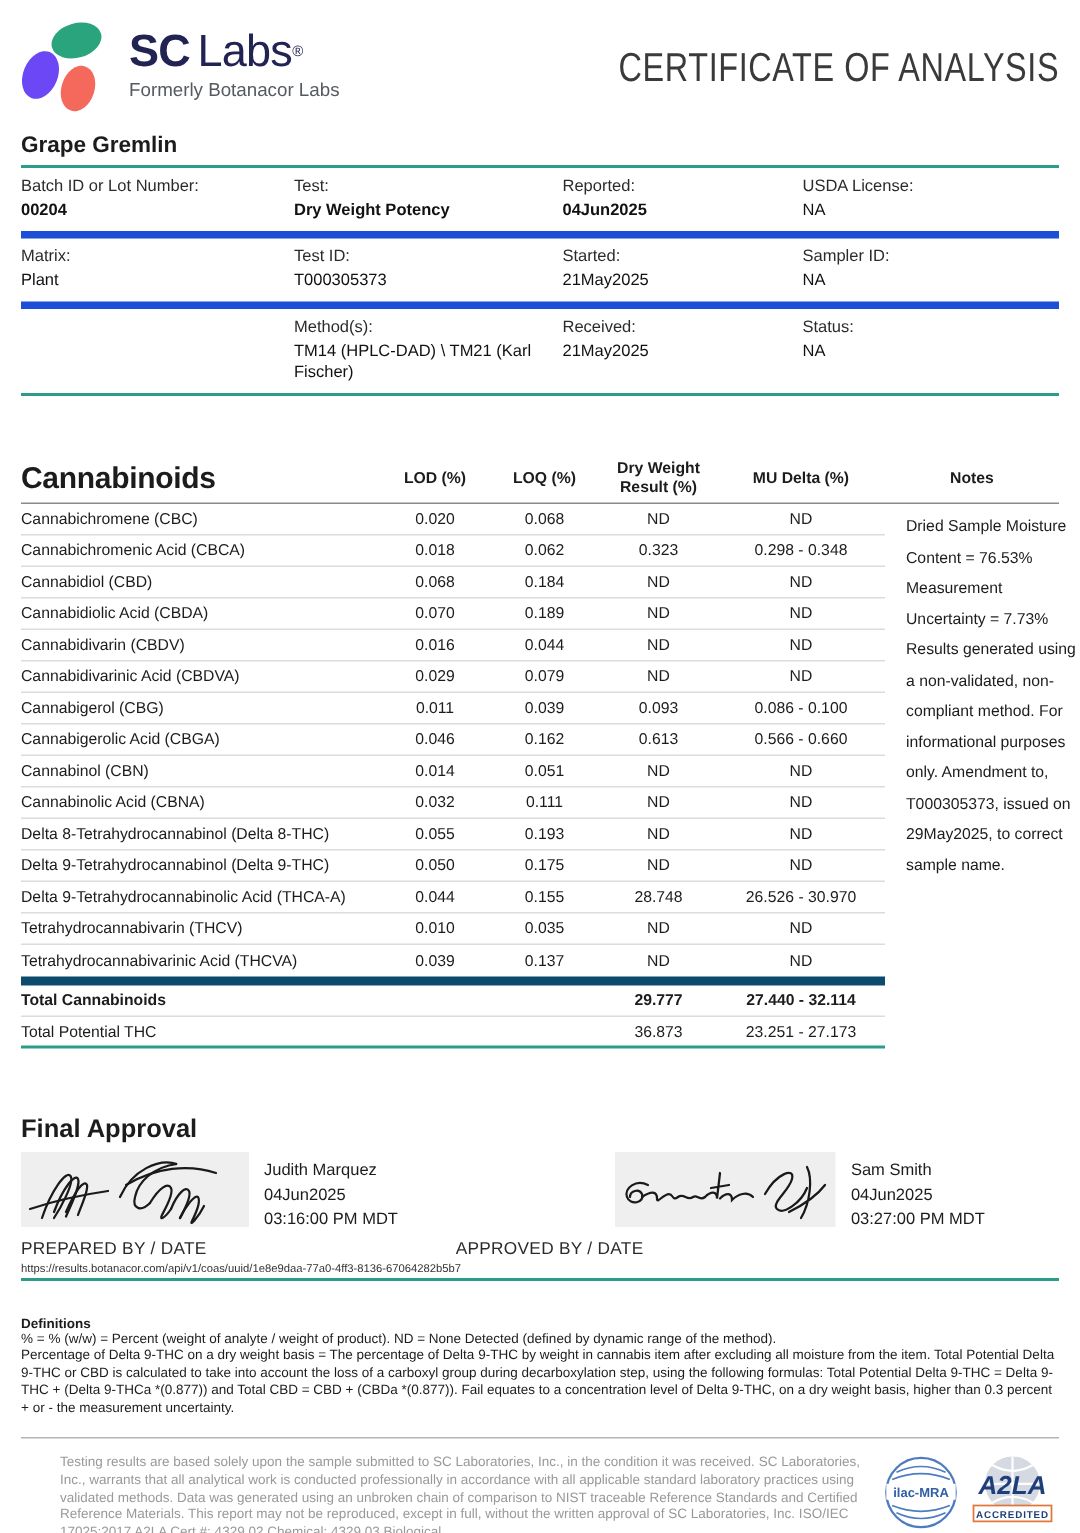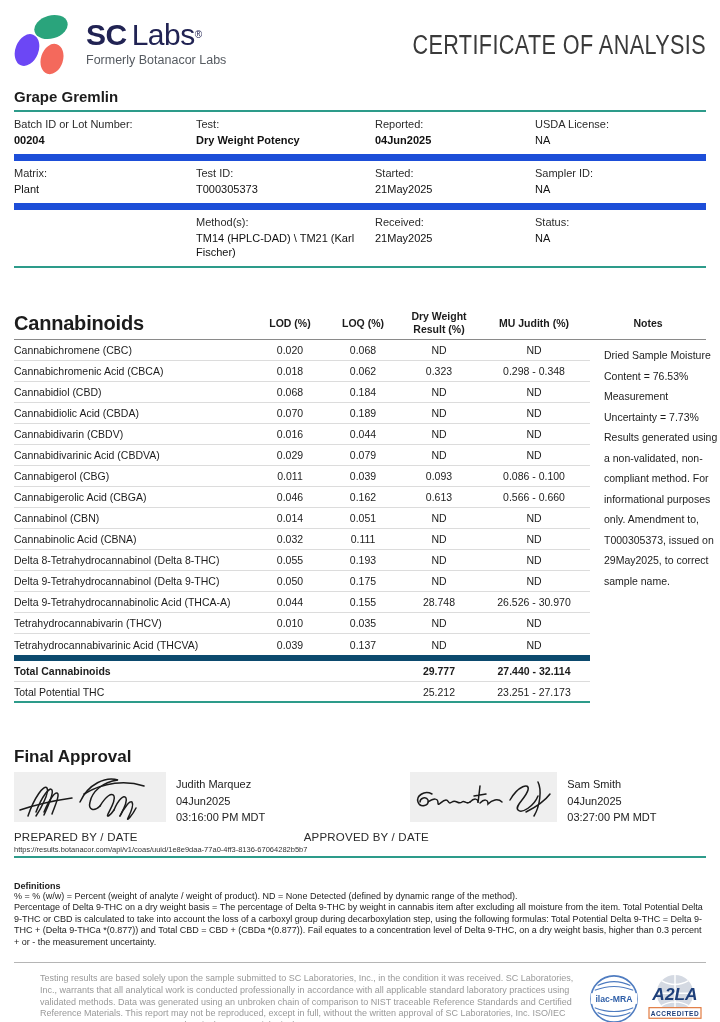--- a/index.html
+++ b/index.html
@@ -19,21 +19,21 @@
   .coa-title { margin-left:auto; margin-top:18px; font-size:27px; font-weight:400;
     color:#3a3a3a; white-space:nowrap; transform:scaleX(0.80); transform-origin:right center;
     letter-spacing:0.5px; }
 
   
   .sample-name { font-size:15px; font-weight:700; margin-top:12px; padding-bottom:5px;
     border-bottom:2px solid #2d9b8a; }
 
   
   .info-grid { }
-  .info-row { display:flex; border-bottom:7px solid #1d4ed8; padding:5px 0 7px; }
+  .info-row { display:flex; border-bottom:5px solid #1d4ed8; padding:5px 0 7px; }
   .info-row.last { border-bottom:2px solid #2d9b8a; }
   .info-cell { padding-right:12px; }
   .info-cell.c0 { width:182px; } .info-cell.c1 { width:179px; }
   .info-cell.c2 { width:160px; } .info-cell.c3 { width:171px; }
   .info-label { font-size:11px; color:#2b2b2b; line-height:15px; }
   .info-value { font-size:11px; color:#111; line-height:14px; margin-top:1px; }
   .info-value.strong { font-weight:700; }
 
   
   .cann-section { margin-top:42px; position:relative; }
@@ -165,21 +165,21 @@
 
   <div class="cann-section">
     <div class="cann-header">
       <div class="cann-title">Cannabinoids</div>
       <div class="col-h c-lod">LOD (%)</div>
       <div class="col-h c-loq">LOQ (%)</div>
       <div class="col-h c-result">
         <div>Dry Weight</div>
         <div>Result (%)</div>
       </div>
-      <div class="col-h c-mu">MU Judith (%)</div>
+      <div class="col-h c-mu">MU Delta (%)</div>
       <div class="col-h c-notes">Notes</div>
     </div>
     <div class="cann-body">
       <div class="rows-wrap">
           <div class="crow crow-normal">
             <div class="name">Cannabichromene (CBC)</div>
             <div class="num c-lod">0.020</div>
             <div class="num c-loq">0.068</div>
             <div class="num c-result">ND</div>
             <div class="num c-mu">ND</div>
@@ -287,21 +287,21 @@
               <div class="name">Total Cannabinoids</div>
               <div class="num c-lod"></div>
               <div class="num c-loq"></div>
               <div class="num c-result">29.777</div>
               <div class="num c-mu">27.440 - 32.114</div>
             </div>
             <div class="crow">
               <div class="name">Total Potential THC</div>
               <div class="num c-lod"></div>
               <div class="num c-loq"></div>
-              <div class="num c-result">25.212</div>
+              <div class="num c-result">36.873</div>
               <div class="num c-mu">23.251 - 27.173</div>
             </div>
           </div>
         </div>
       <div class="notes-col">Dried Sample Moisture Content = 76.53% Measurement Uncertainty = 7.73% Results generated using a non-validated, non-compliant method. For informational purposes only. Amendment to, T000305373, issued on 29May2025, to correct sample name.</div>
     </div>
   </div>
 
   <div class="final-approval">
     <div class="fa-title">Final Approval</div>

